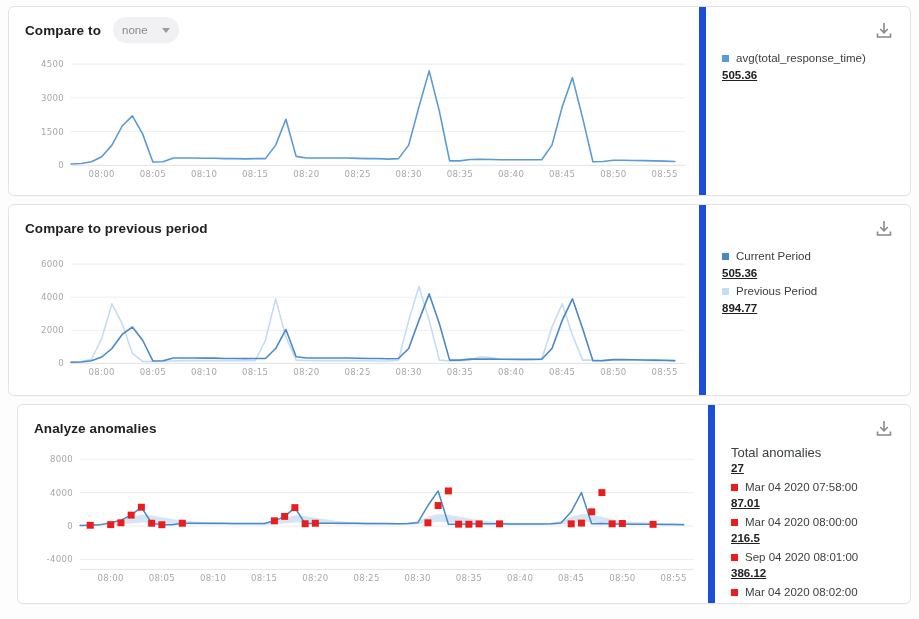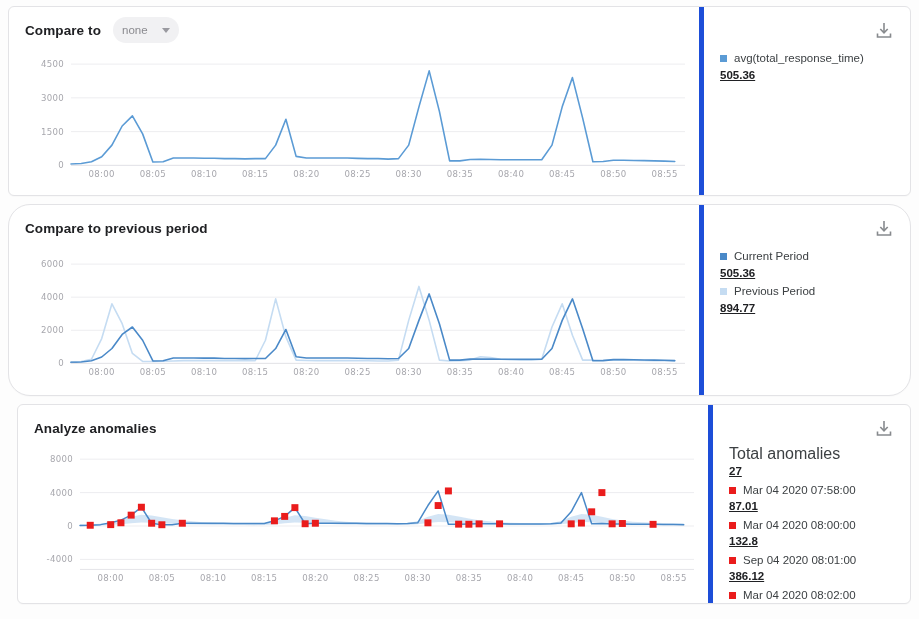--- a/index.html
+++ b/index.html
@@ -21,32 +21,32 @@
   .panel {
     background: #ffffff;
     border: 1px solid #e3e3e6;
     border-radius: 6px;
     position: relative;
     display: flex;
     flex-direction: row;
     box-shadow: 0 1px 1px rgba(0,0,0,0.02);
   }
   .panel-1 { height: 190px; }
-  .panel-2 { height: 192px; border-radius: 22px; }
+  .panel-2 { height: 192px; }
   .panel-3 { height: 200px; margin-left: 9px; }
 
   .panel-left {
     flex: 0 0 690px;
     position: relative;
     padding: 0;
   }
   .panel-right {
     flex: 1 1 auto;
     position: relative;
-    border-left: 5px solid #1d4ed8;
+    border-left: 7px solid #1d4ed8;
     padding: 10px 12px 8px 16px;
   }
   .panel-head {
     display: flex;
     align-items: center;
     gap: 12px;
     padding: 12px 0 0 16px;
     height: 34px;
   }
   .panel-title {
@@ -108,21 +108,21 @@
   }
   .legend-value {
     font-size: 11.5px;
     font-weight: bold;
     color: #202124;
     margin: 0 0 3px 0;
     line-height: 1.35;
     text-decoration: underline;
   }
   .legend-caption {
-    font-size: 16px;
+    font-size: 13px;
     color: #3c4043;
     margin-bottom: 1px;
   }
 
   .chart-wrap {
     position: absolute;
     left: 0; right: 0;
     top: 34px; bottom: 0;
   }
   .chart-wrap svg { display: block; width: 100%; height: 100%; }
@@ -324,21 +324,21 @@
         <div class="legend-value">27</div>
         <div class="legend-row">
           <span class="swatch" style="background:#ea1c1c"></span>
           <span class="legend-label">Mar 04 2020 07:58:00</span>
         </div>
         <div class="legend-value">87.01</div>
         <div class="legend-row">
           <span class="swatch" style="background:#ea1c1c"></span>
           <span class="legend-label">Mar 04 2020 08:00:00</span>
         </div>
-        <div class="legend-value">132.8</div>
+        <div class="legend-value">216.5</div>
         <div class="legend-row">
           <span class="swatch" style="background:#ea1c1c"></span>
           <span class="legend-label">Sep 04 2020 08:01:00</span>
         </div>
         <div class="legend-value">386.12</div>
         <div class="legend-row">
           <span class="swatch" style="background:#ea1c1c"></span>
           <span class="legend-label">Mar 04 2020 08:02:00</span>
         </div>
       </div>

